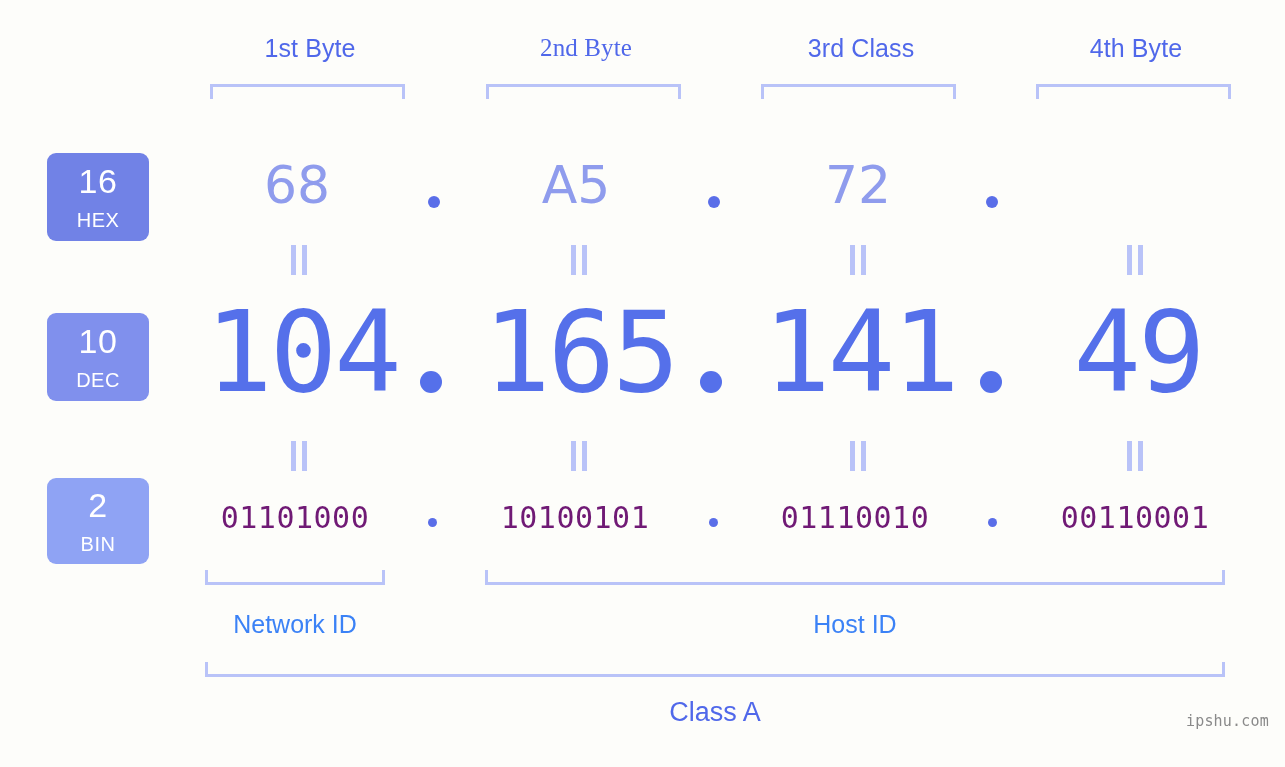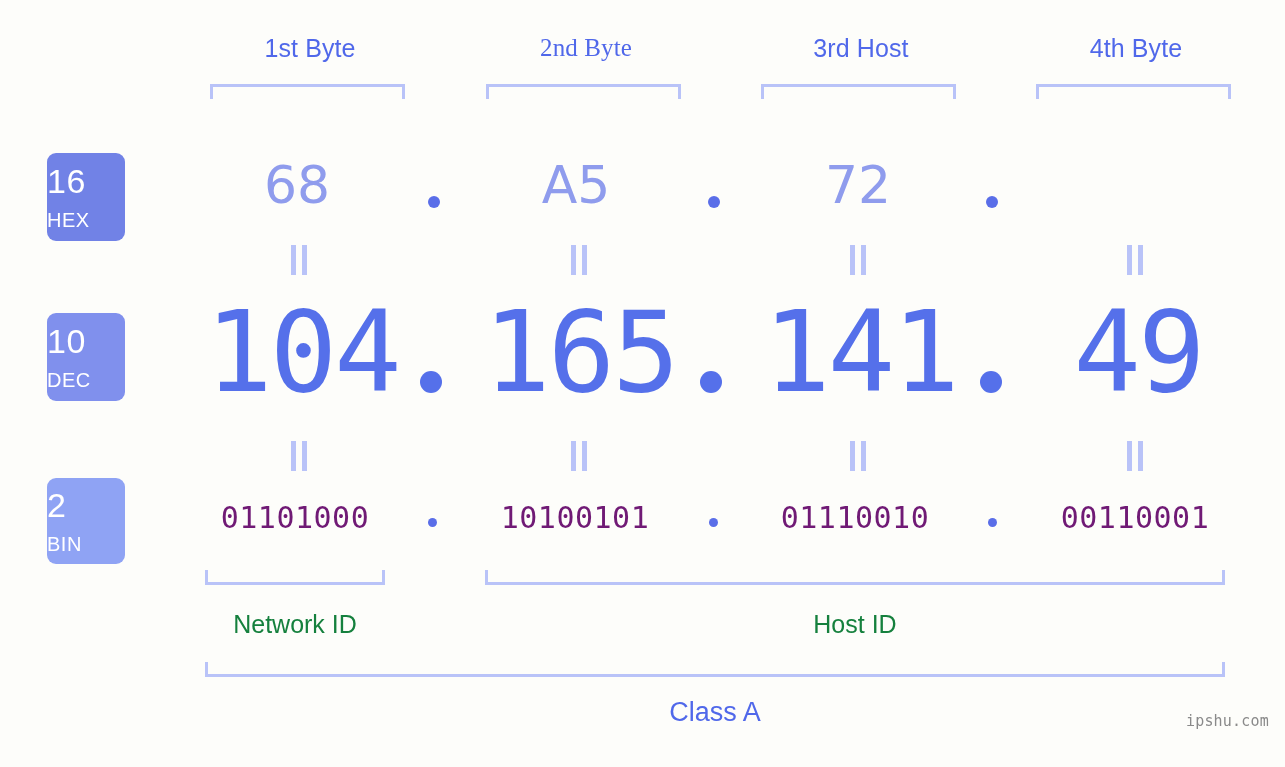--- a/index.html
+++ b/index.html
@@ -47,25 +47,25 @@
   
   .bracket-up {
     border-width: 0 3px 3px 3px;
     height: 15px;
   }
 
   
   .badge {
     position: absolute;
     left: 47px;
-    width: 78px;
+    width: 102px;
     border-radius: 9px;
     display: flex;
     flex-direction: column;
-    align-items: flex-start;
+    align-items: center;
     justify-content: center;
     color: #ffffff;
     font-family: "Liberation Sans", sans-serif;
     line-height: 1;
   }
   .badge .num {
     font-size: 34px;
     font-weight: 400;
     letter-spacing: 0.5px;
   }
@@ -158,21 +158,21 @@
     border-radius: 50%;
     background: #5a6ee8;
   }
 
   
   .region-label {
     position: absolute;
     top: 610px;
     text-align: center;
     font-size: 25px;
-    color: #15803d;
+    color: #3b82f6;
     font-family: "Liberation Sans", sans-serif;
     white-space: nowrap;
   }
   .class-label {
     position: absolute;
     top: 697px;
     text-align: center;
     font-size: 27px;
     color: #5068ea;
     font-family: "Liberation Sans", sans-serif;
@@ -190,21 +190,21 @@
     letter-spacing: 0.2px;
   }
 </style>
 </head>
 <body>
 
 <div class="stage">
 
   <div class="byte-label" style="left:210px;">1st Byte</div>
   <div class="byte-label" style="left:486px;font-family:Liberation Serif, serif;">2nd Byte</div>
-  <div class="byte-label" style="left:761px;">3rd Host</div>
+  <div class="byte-label" style="left:761px;">3rd Class</div>
   <div class="byte-label" style="left:1036px;">4th Byte</div>
 
   <div class="bracket bracket-down" style="left:210px;  top:84px; width:195px;"></div>
   <div class="bracket bracket-down" style="left:486px;  top:84px; width:195px;"></div>
   <div class="bracket bracket-down" style="left:761px;  top:84px; width:195px;"></div>
   <div class="bracket bracket-down" style="left:1036px; top:84px; width:195px;"></div>
 
   <div class="badge badge-hex">
     <span class="num">16</span>
     <span class="unit">HEX</span>

